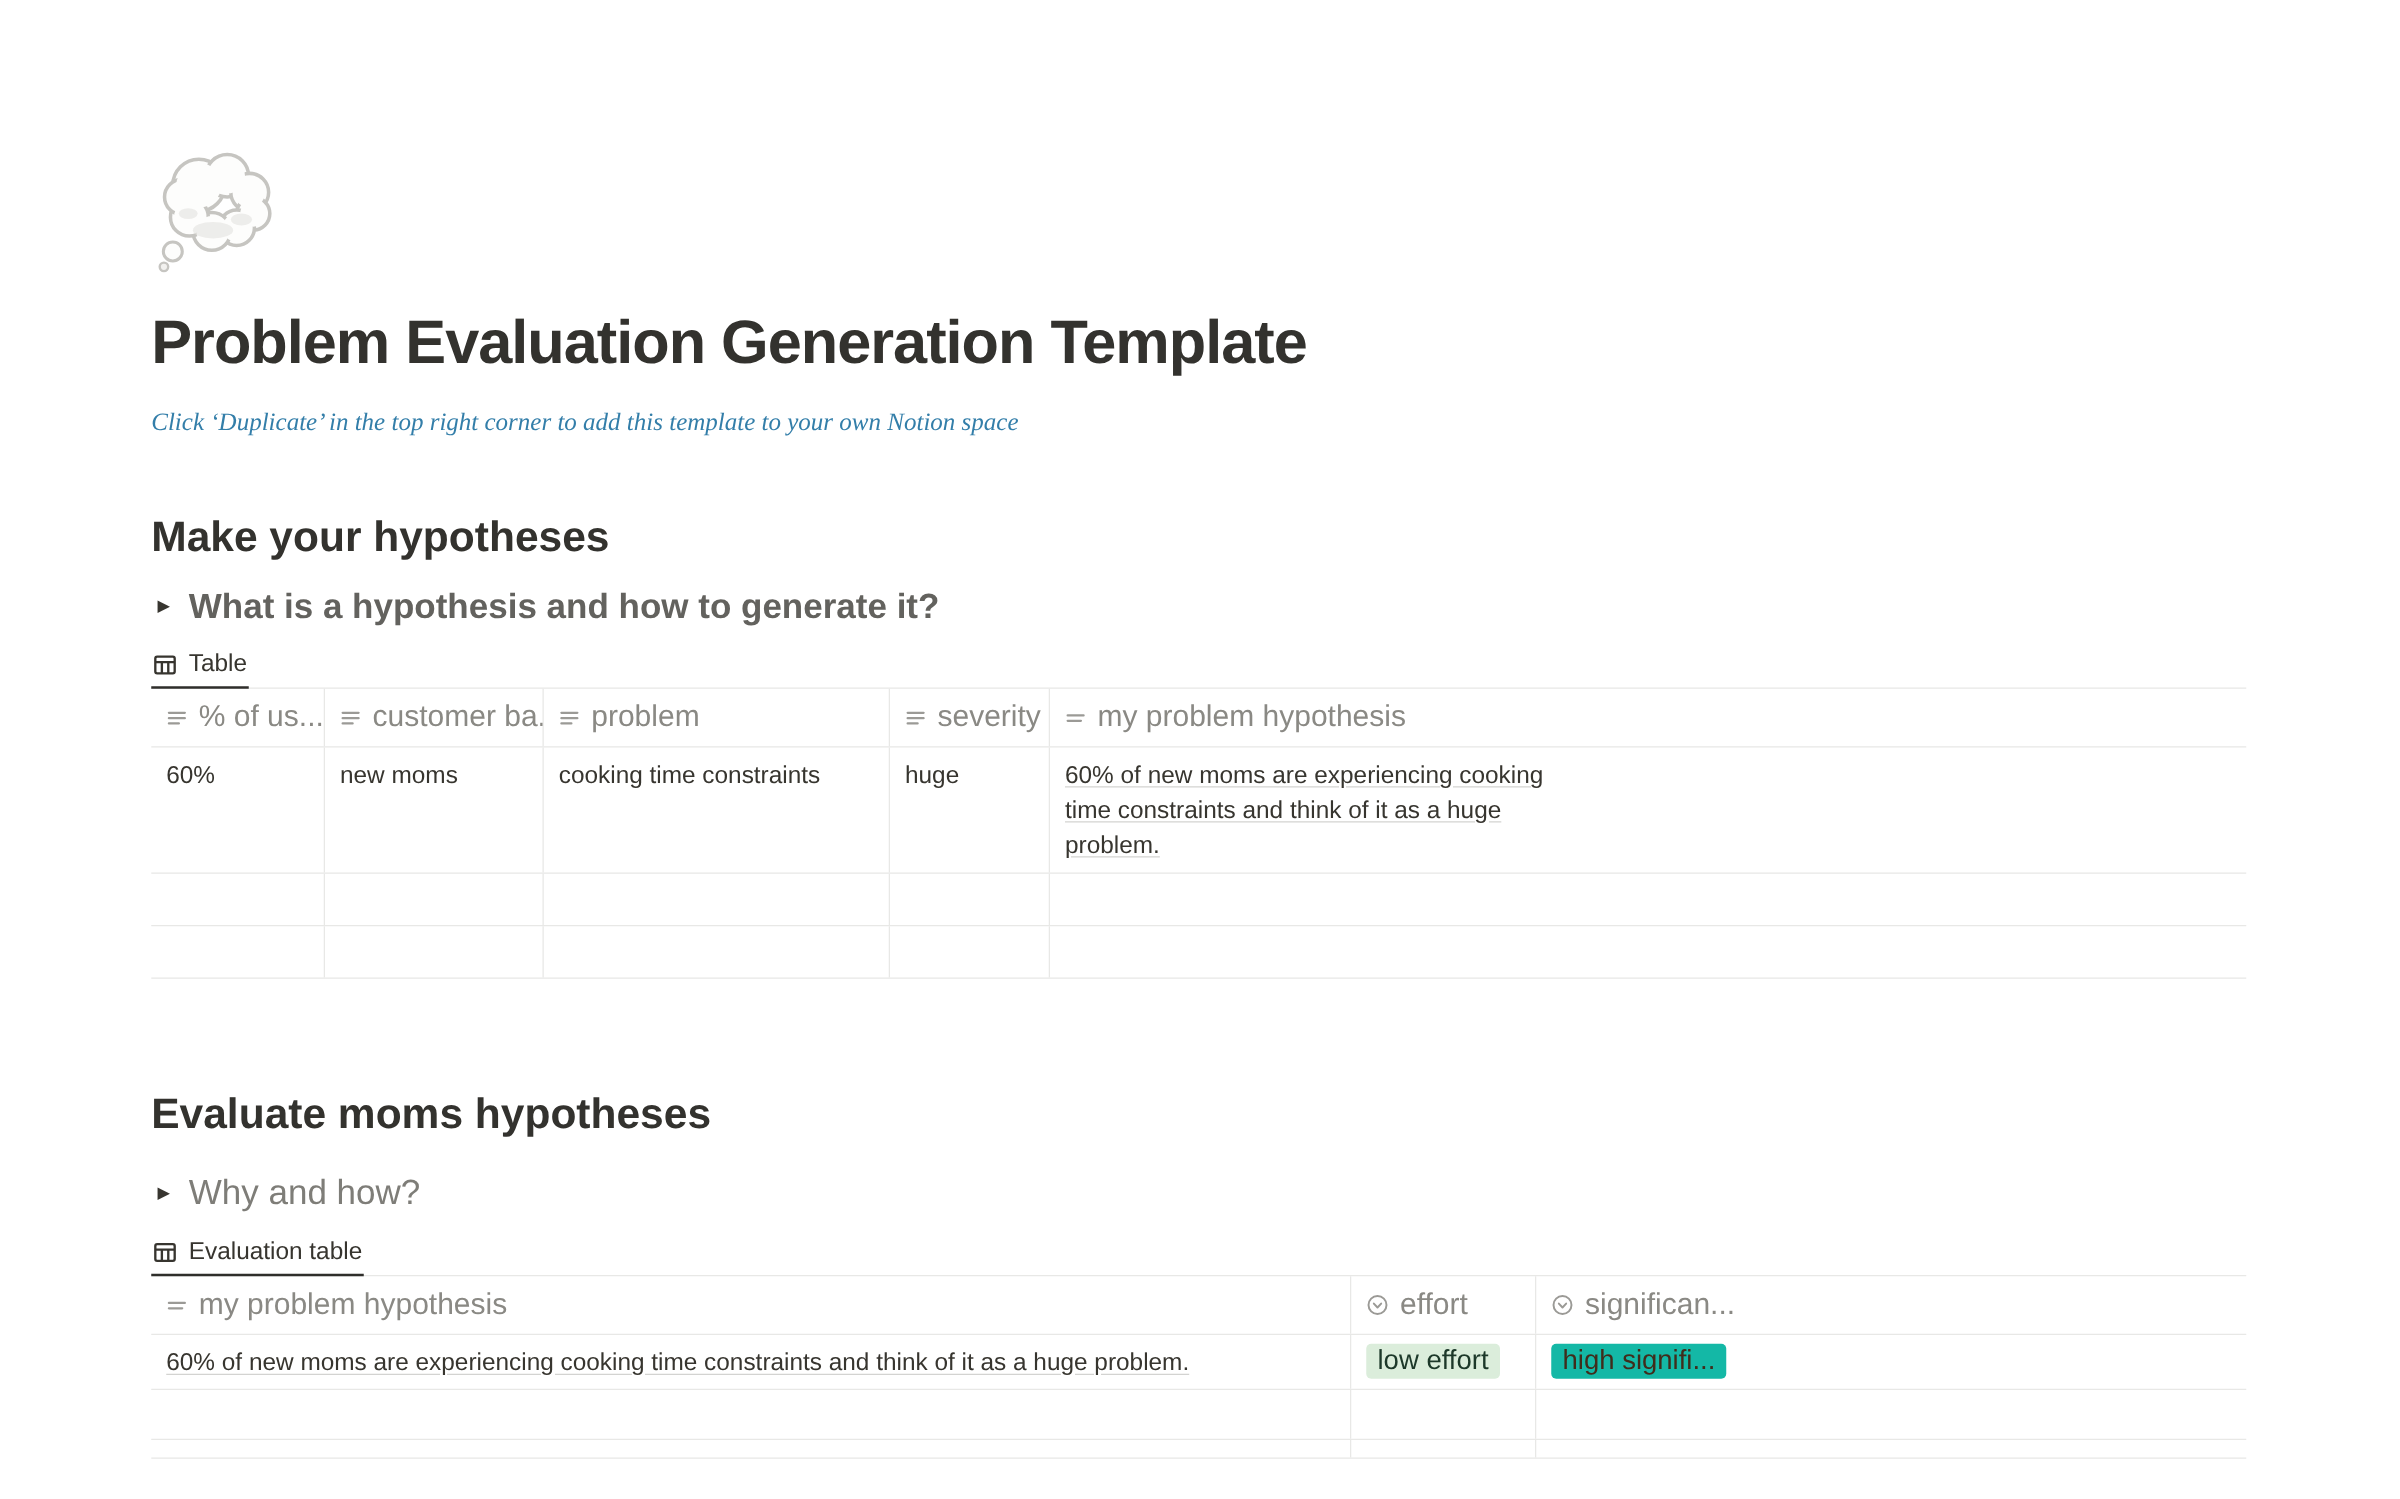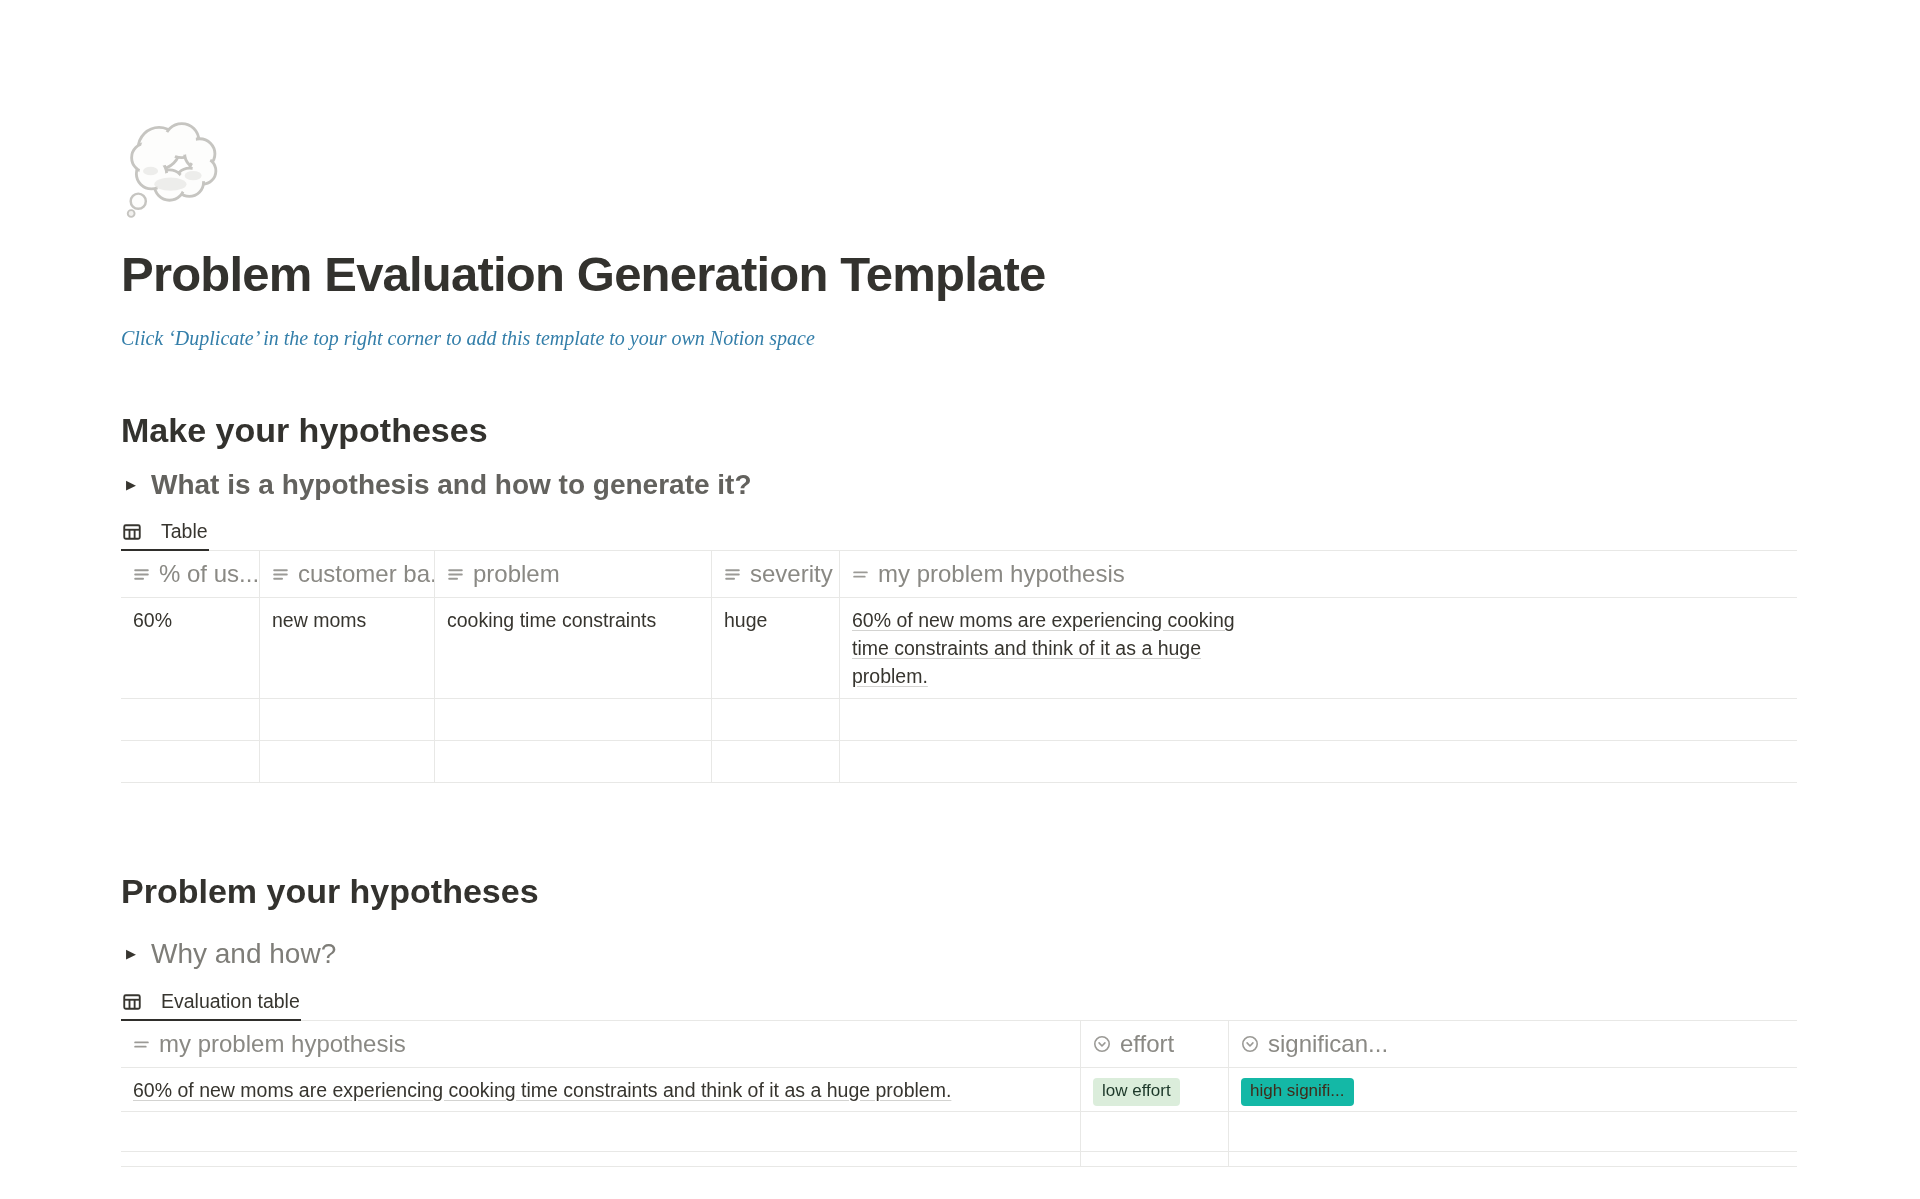--- a/index.html
+++ b/index.html
@@ -31,21 +31,21 @@
     width:30px;flex:0 0 30px;font-size:13px;color:#37352f;line-height:30px;
     text-align:left;padding-left:5px;box-sizing:border-box;
   }
   .toggle-label{font-size:28px;line-height:30px;}
   .toggle-label.strong{font-weight:700;color:#63625e;}
   .toggle-label.normal{font-weight:400;color:#7e7d78;}
   .toggle2{margin-top:26px;}
 
   .tabbar{margin-top:14px;display:flex;border-bottom:1px solid #e8e8e6;height:36px;}
   .tab{
-    display:flex;align-items:center;gap:19px;padding:0 1px;cursor:pointer;
+    display:flex;align-items:center;gap:9px;padding:0 1px;cursor:pointer;
     border-bottom:2px solid #2f2e2b;margin-bottom:-1px;
     font-size:19.5px;color:#37352f;
   }
   .tab-icon{display:flex;align-items:center;}
   .tabbar2{margin-top:15px;}
 
   
   .dbtable{width:1676px;}
   .dbrow{display:flex;border-bottom:1px solid #e8e8e6;box-sizing:border-box;}
   .cell{box-sizing:border-box;padding:0 12px;overflow:hidden;white-space:nowrap;}
@@ -76,21 +76,21 @@
 
   .title-text{
     display:inline-block;white-space:normal;max-width:394px;
     text-decoration:underline;text-decoration-color:rgba(55,53,47,0.22);
     text-underline-offset:3px;
   }
   .title-text.oneline{max-width:none;white-space:nowrap;}
 
   .tag{
     display:inline-block;padding:1px 9px 3px;border-radius:4px;
-    font-size:17px;line-height:24px;
+    font-size:22px;line-height:24px;
   }
   .tag-green{background:#DBEDDB;color:#1C3829;}
   .tag-yellow{background:#14b8a6;color:#402C1B;}
   .tagcell{padding-top:7px;}
 </style>
 </head>
 <body>
 
 <div class="content">
 
@@ -222,21 +222,21 @@
     </div>
     <div class="dbrow row-empty">
       <div class="cell c1 bordered"></div>
       <div class="cell c2 bordered"></div>
       <div class="cell c3 bordered"></div>
       <div class="cell c4 bordered"></div>
       <div class="cell c5"></div>
     </div>
   </div>
 
-  <h2 class="section-heading second">Problem your hypotheses</h2>
+  <h2 class="section-heading second">Evaluate moms hypotheses</h2>
 
   <div class="toggle-row toggle2">
     <span class="toggle-arrow">▶</span>
     <span class="toggle-label normal">Why and how?</span>
   </div>
 
   <div class="tabbar tabbar2">
     <div class="tab">
       <span class="tab-icon">
         <svg width="20" height="20" viewBox="0 0 16 16" fill="none" stroke="#37352f" stroke-width="1.5" stroke-linejoin="round">

